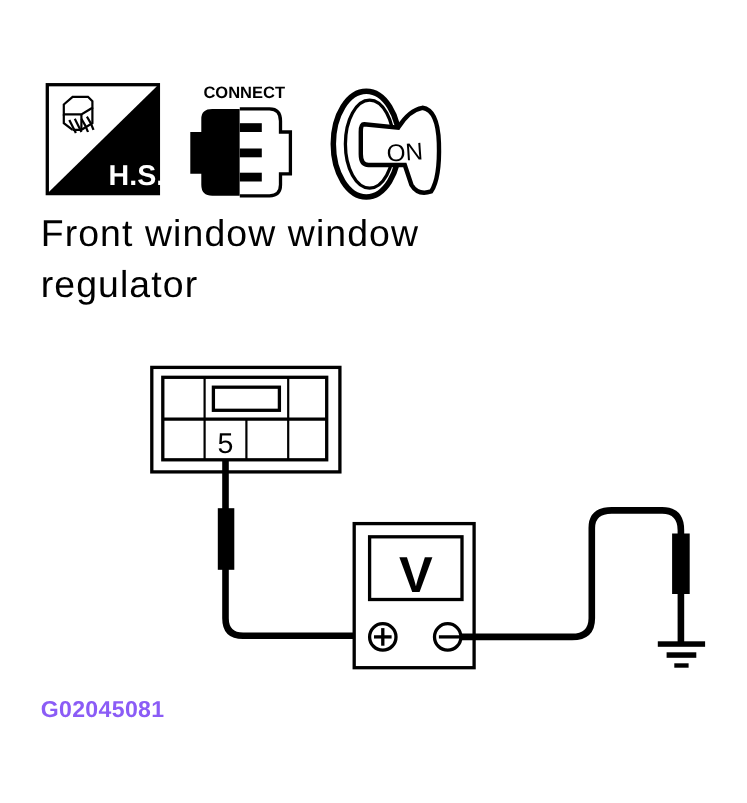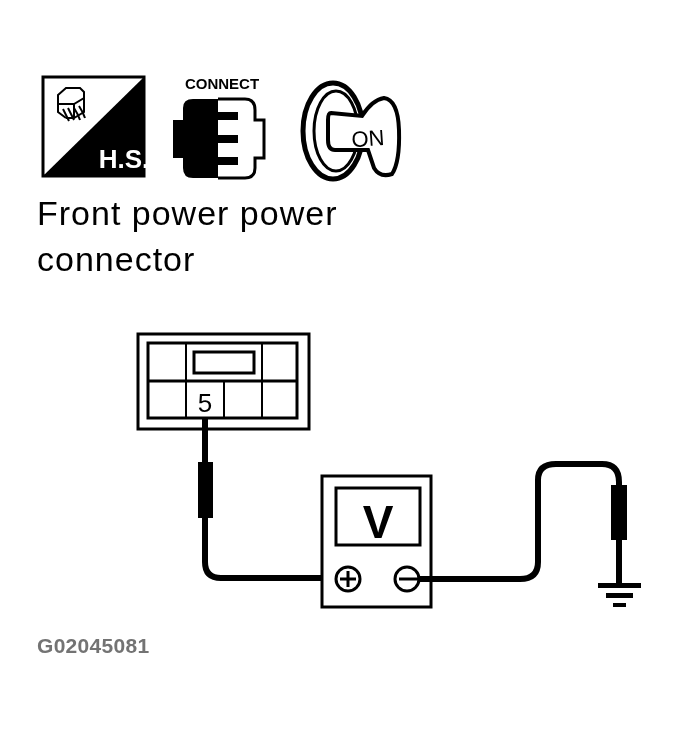--- a/index.html
+++ b/index.html
@@ -1,20 +1,20 @@
 <!DOCTYPE html>
 <html><head>
   <meta charset="utf-8">
   <style>
     html, body { margin: 0; padding: 0; background: #ffffff; }
     body { width: 679px; height: 730px; position: relative; overflow: hidden; font-family: "Liberation Sans", sans-serif; color: #000; }
     .canvas { position: absolute; left: 0; top: 0; width: 679px; height: 730px; }
     .caption { position: absolute; left: 37px; top: 190px; font-family: "Liberation Sans", sans-serif; font-size: 34px; line-height: 46px; letter-spacing: 1px; color: #000; }
     .caption div { white-space: nowrap; }
-    .fig-id { position: absolute; left: 37px; top: 634px; font-family: "Liberation Sans", sans-serif; font-size: 21px; font-weight: bold; letter-spacing: 0.3px; color: #737373; }
+    .fig-id { position: absolute; left: 37px; top: 634px; font-family: "Liberation Sans", sans-serif; font-size: 21px; font-weight: bold; letter-spacing: 0.3px; color: #8b5cf6; }
     svg text { font-family: "Liberation Sans", sans-serif; }
   </style>
 </head>
 <body>
 
 <div class="canvas">
   <svg width="679" height="730" viewBox="0 0 679 730" xmlns="http://www.w3.org/2000/svg">
 
     <g>
       <rect x="43" y="77" width="101" height="99" fill="#fff" stroke="#000" stroke-width="3"></rect>
@@ -90,17 +90,17 @@
 
     <g>
       <rect x="598" y="583" width="43" height="5" fill="#000"></rect>
       <rect x="606" y="593" width="27" height="5" fill="#000"></rect>
       <rect x="613" y="603" width="13" height="4" fill="#000"></rect>
     </g>
   </svg>
 </div>
 
 <div class="caption">
-  <div>Front power power</div>
-  <div>connector</div>
+  <div>Front window window</div>
+  <div>regulator</div>
 </div>
 
 <div class="fig-id">G02045081</div>
 
 </body></html>

